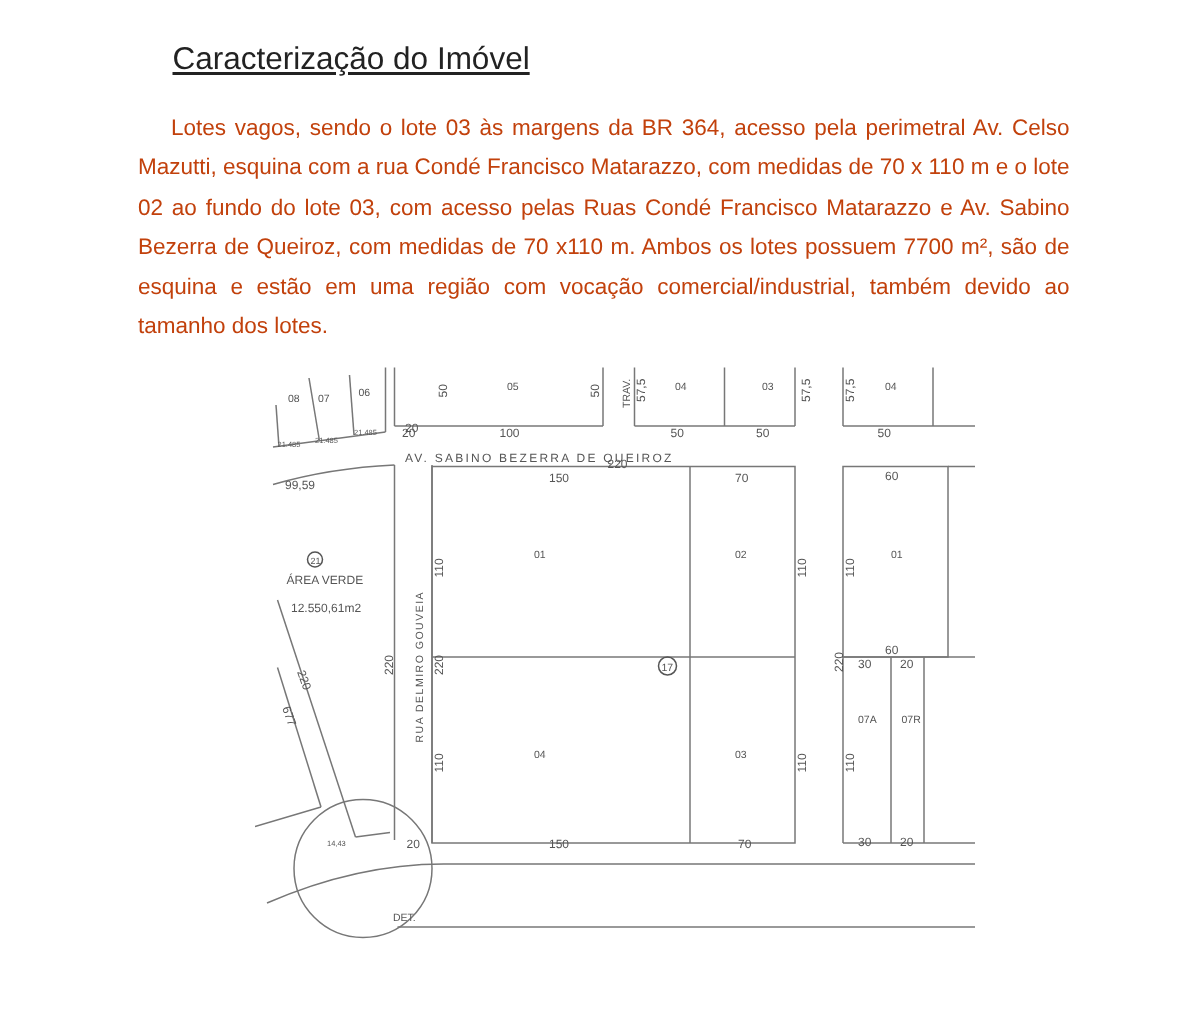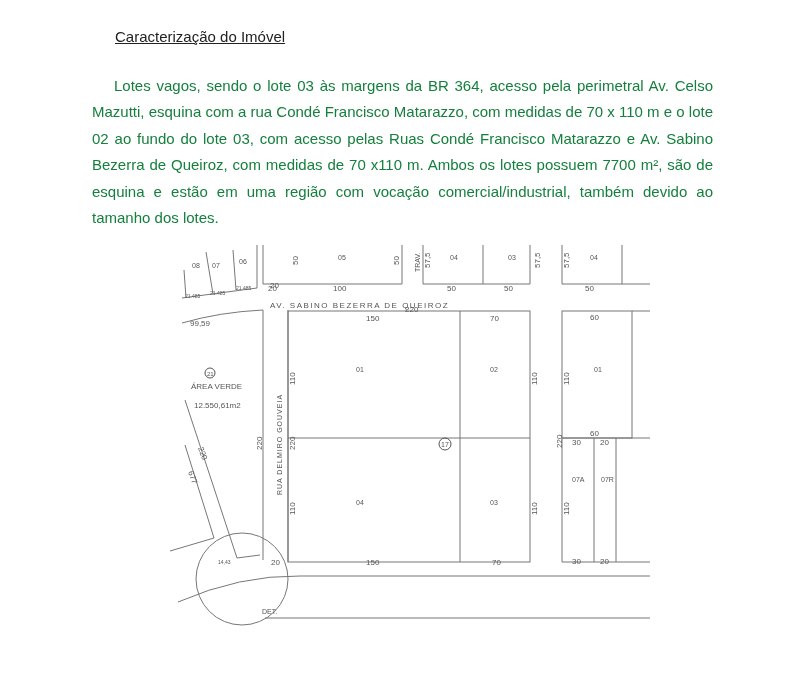--- a/index.html
+++ b/index.html
@@ -1,22 +1,22 @@
 <!DOCTYPE html>
 <html><head>
 <meta charset="utf-8">
 <style>
   html, body { margin: 0; padding: 0; background: #ffffff; }
   body { width: 800px; height: 680px; position: relative; overflow: hidden;
          font-family: "Liberation Sans", sans-serif; color: #1a1a1a; }
-  .heading { position: absolute; left: 115px; top: 28px; font-size: 15px;
+  .heading { position: absolute; left: 115px; top: 28px; font-size: 21px;
              text-decoration: underline; color: #222; }
   .para { position: absolute; left: 92px; top: 73px; width: 621px;
           font-size: 15px; line-height: 26.4px; text-align: justify;
-          text-indent: 22px; color: #15803d; margin: 0; }
+          text-indent: 22px; color: #c2410c; margin: 0; }
   .map { position: absolute; left: 170px; top: 240px; }
   .map text { font-family: "Liberation Sans", sans-serif; fill: #555; }
 </style>
 </head>
 <body>
 
 <div class="heading">Caracterização do Imóvel</div>
 <p class="para">Lotes vagos, sendo o lote 03 às margens da BR 364, acesso pela perimetral Av. Celso Mazutti, esquina com a rua Condé Francisco Matarazzo, com medidas de 70 x 110 m e o lote 02 ao fundo do lote 03, com acesso pelas Ruas Condé Francisco Matarazzo e Av. Sabino Bezerra de Queiroz, com medidas de 70 x110 m. Ambos os lotes possuem 7700 m², são de esquina e estão em uma região com vocação comercial/industrial, também devido ao tamanho dos lotes.</p>
 
 <svg class="map" width="480" height="395" viewBox="0 0 480 395">

